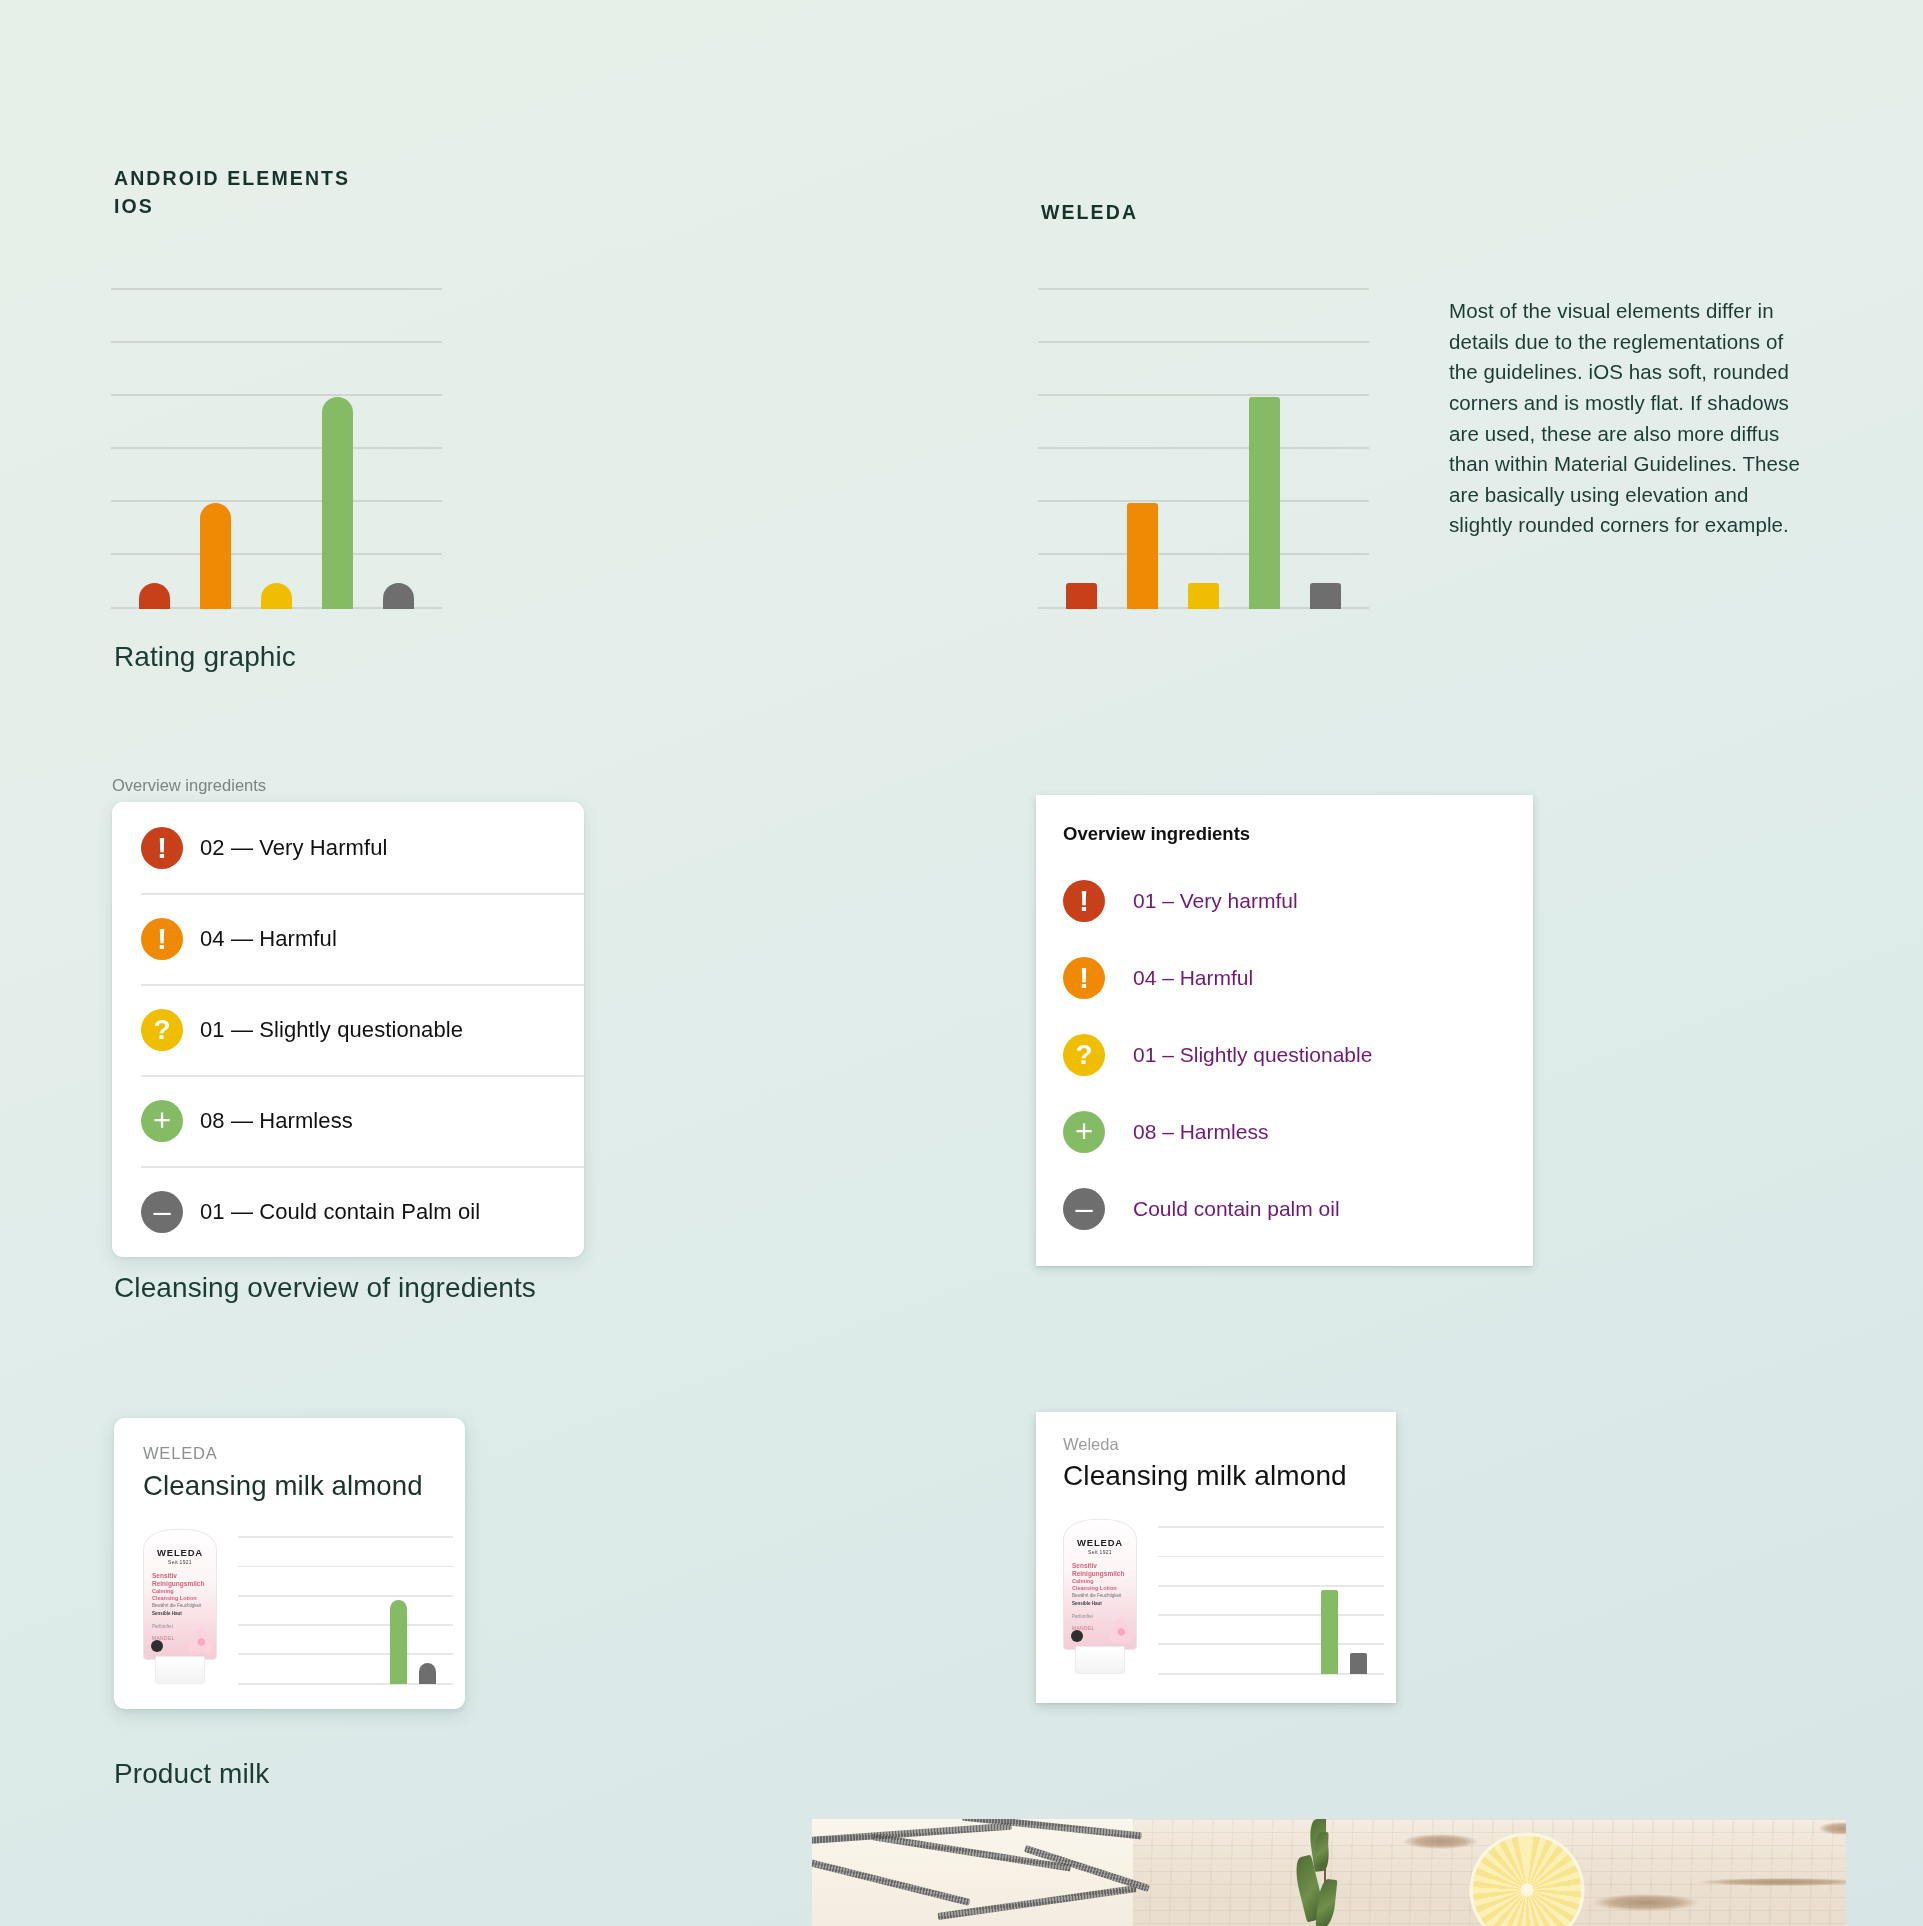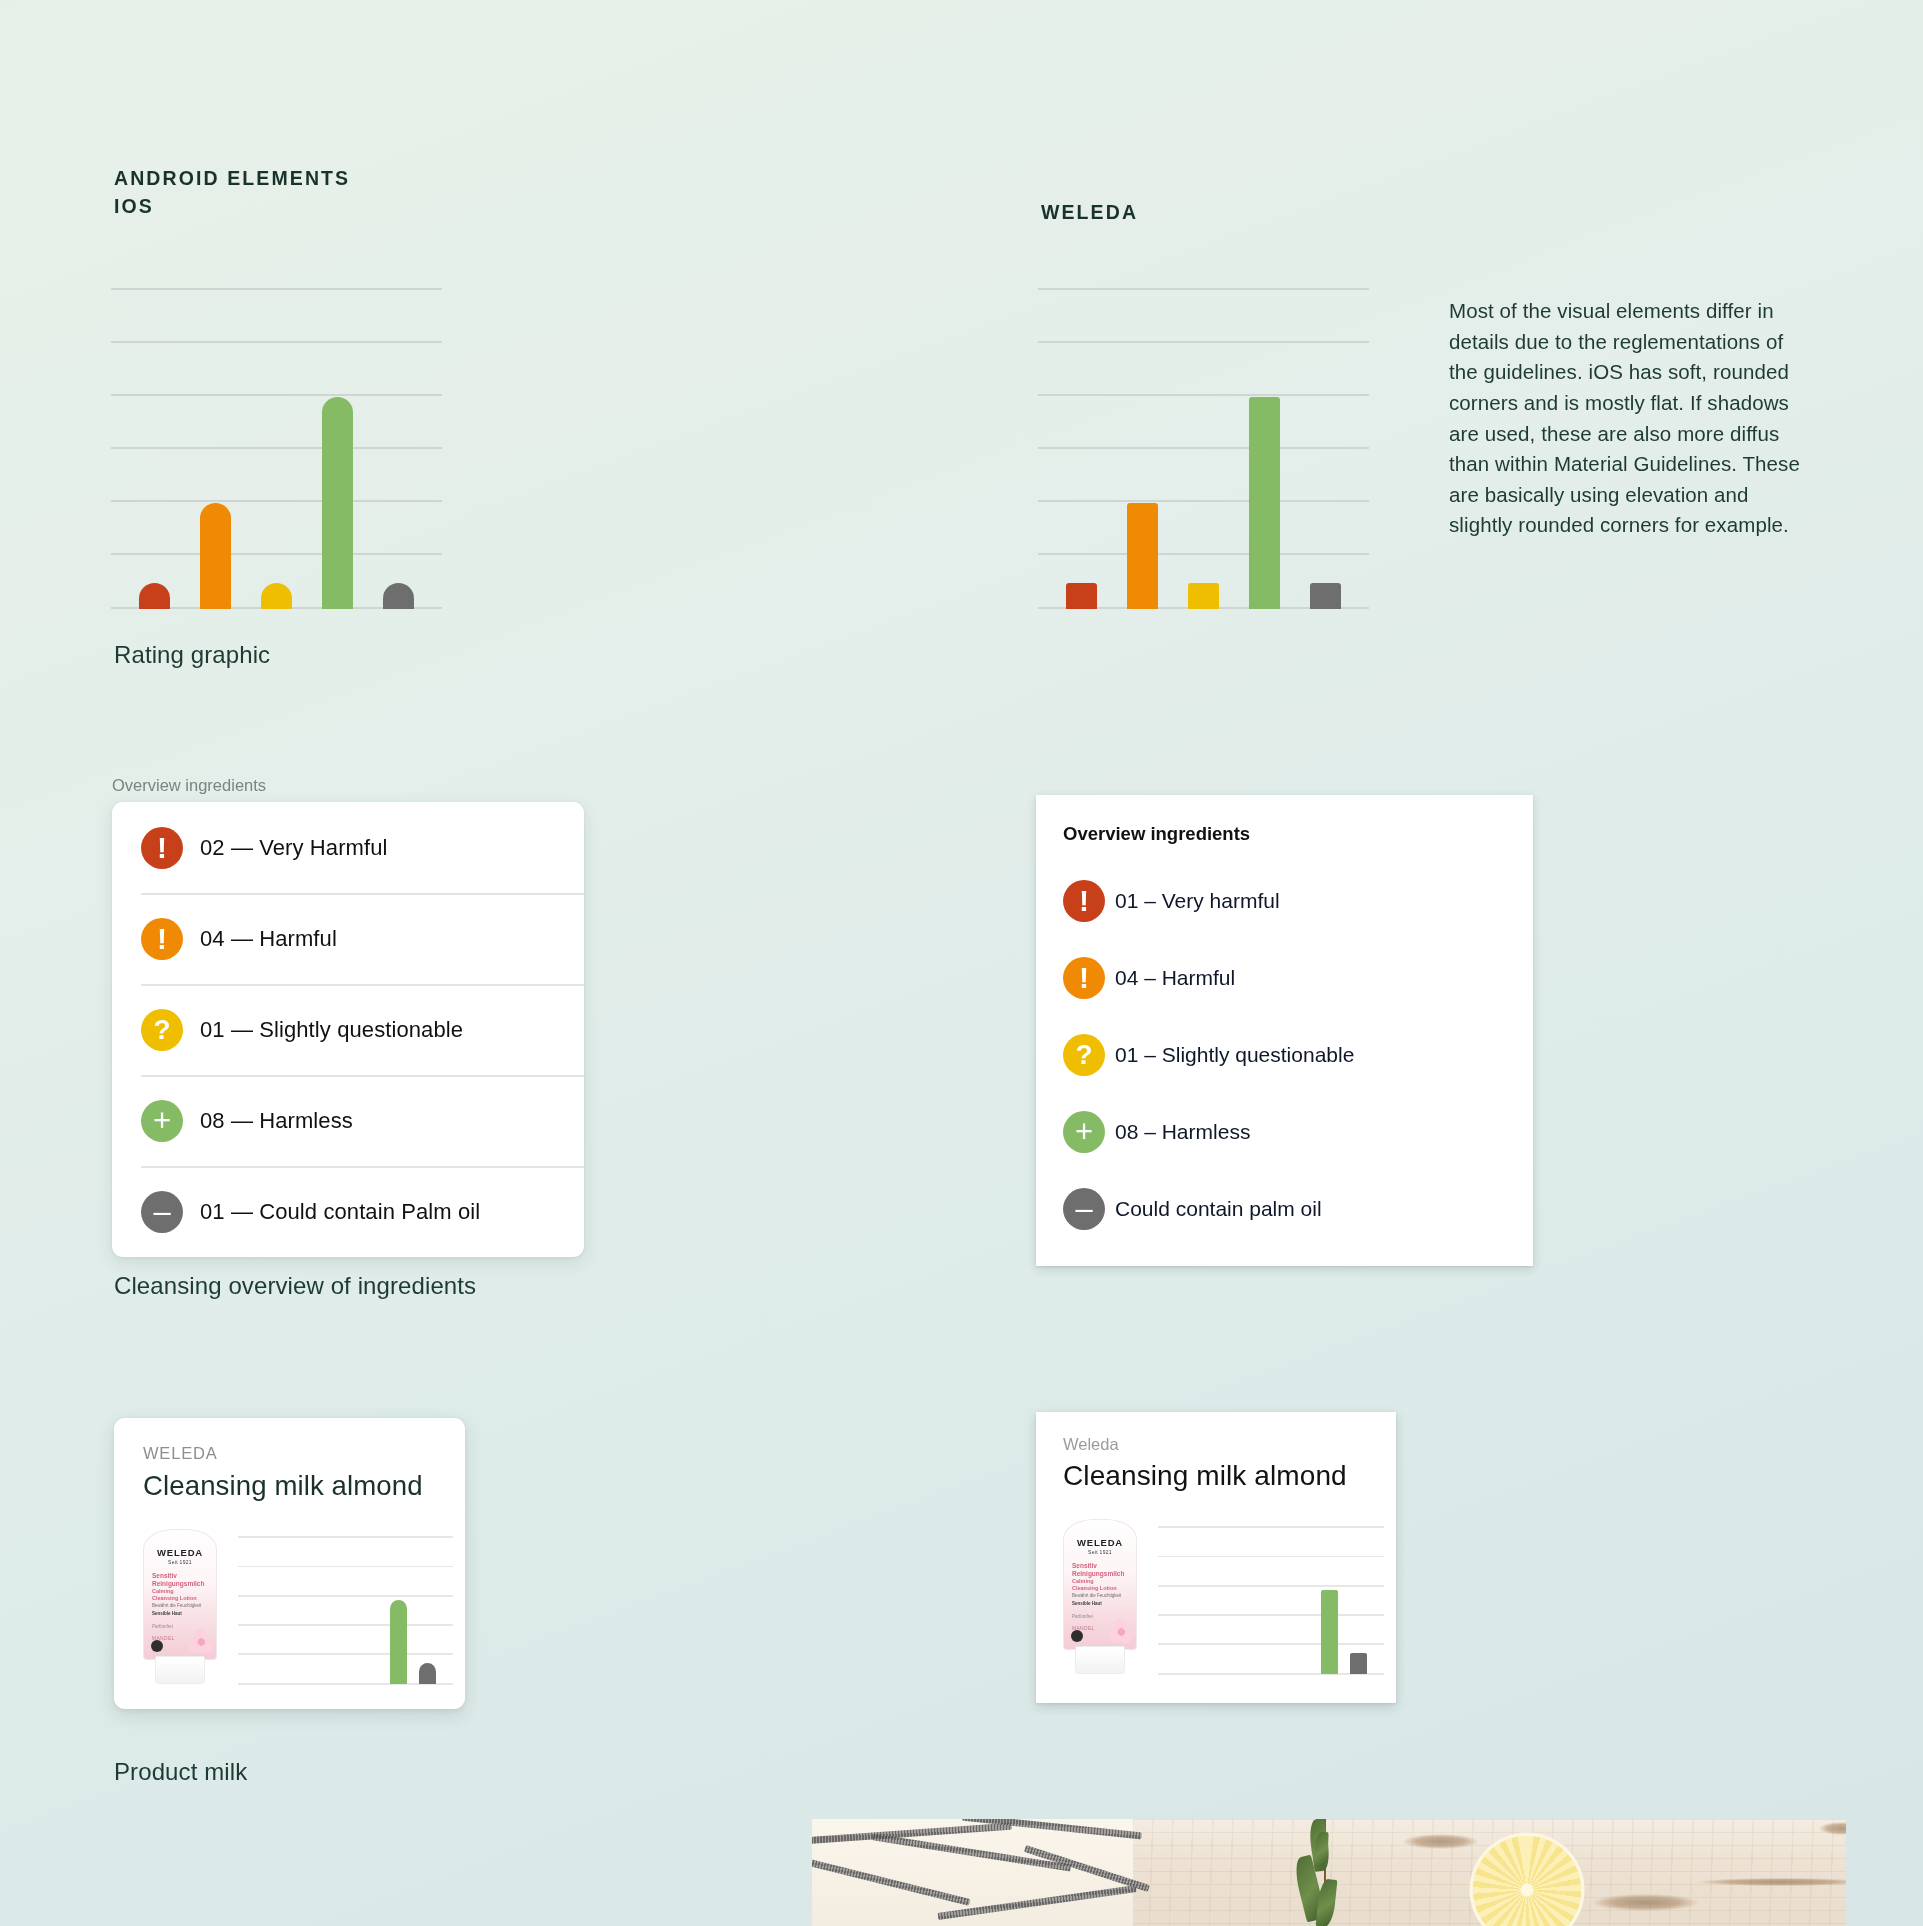--- a/index.html
+++ b/index.html
@@ -27,21 +27,21 @@
     color: #19332c;
     line-height: 1.42;
     white-space: pre-line;
   }
   #ios-kicker  { left: 114px;  top: 165px; }
   #droid-kicker{ left: 1041px; top: 199px; }
 
   
   .caption {
     position: absolute;
-    font-size: 24px;
+    font-size: 28px;
     font-weight: 400;
     color: #1d3a33;
     letter-spacing: 0.1px;
   }
   #cap-rating  { left: 114px; top: 641px; }
   #cap-overview{ left: 114px; top: 1272px; }
   #cap-product { left: 114px; top: 1758px; }
 
   
   #intro-paragraph {
@@ -138,22 +138,22 @@
     margin-bottom: 17px;
   }
   #droid-ingredients-card .row {
     display: flex;
     align-items: center;
     height: 77px;
     padding-left: 27px;
   }
   #droid-ingredients-card .row .txt {
     font-size: 21px;
-    color: #0f172a;
-    margin-left: 10px;
+    color: #701a75;
+    margin-left: 28px;
     text-align: center;
   }
 
   
   .badge {
     width: 42px; height: 42px;
     border-radius: 50%;
     flex: 0 0 auto;
     position: relative;
     display: flex; align-items: center; justify-content: center;

